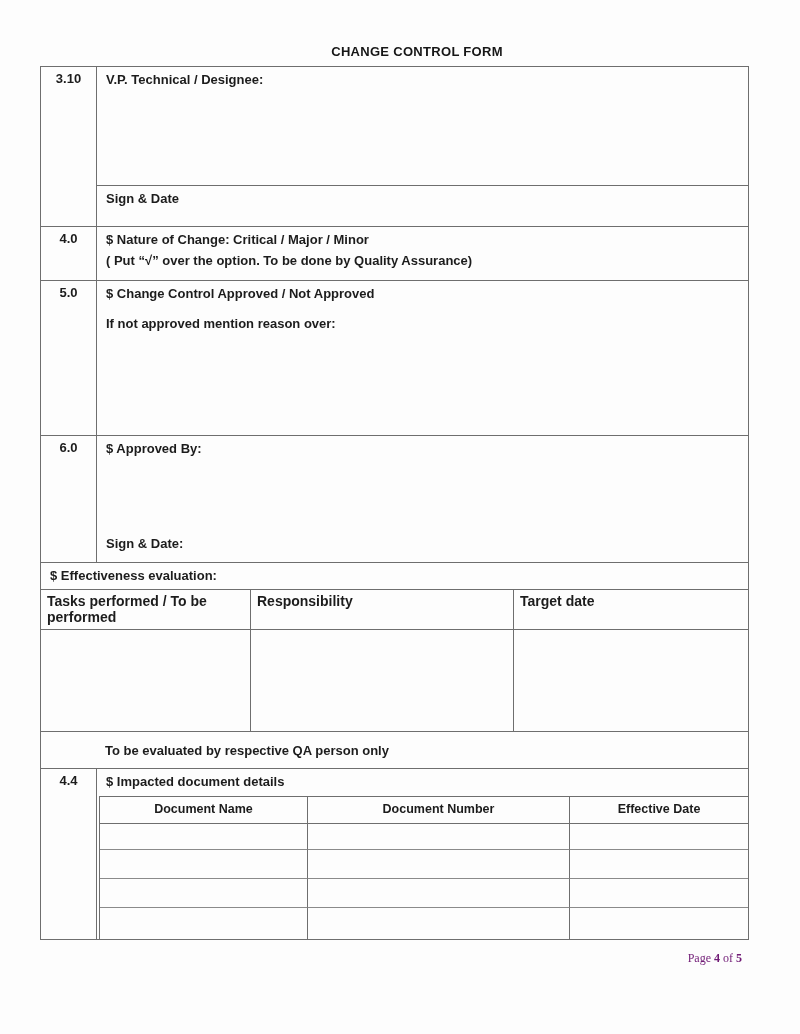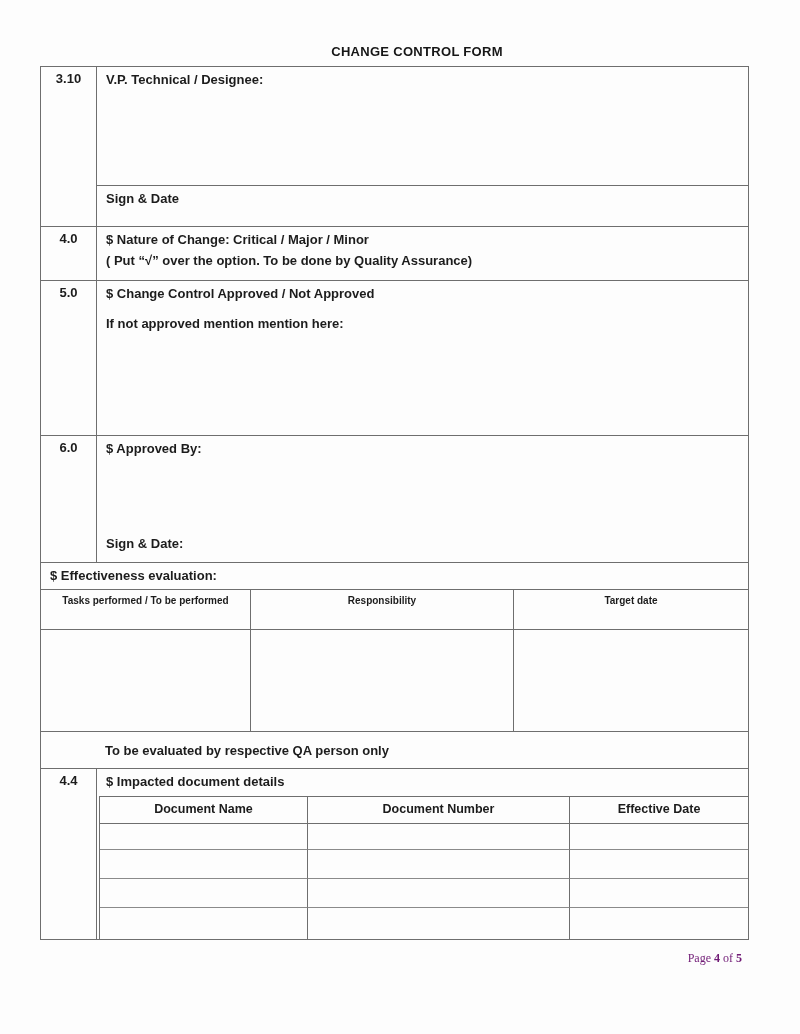--- a/index.html
+++ b/index.html
@@ -63,22 +63,21 @@
   .r70 .content-cell{ display:flex; flex-direction:column; }
   .r70 .cell-label{ height:26px; }
   .inner-table{
     display:grid;
     grid-template-columns:209px 263px 1fr;
     grid-template-rows:40px 1fr;
     border-top:1px solid var(--line);
     flex:1 1 auto;
   }
   .it-cell{
-    font-size:10px; font-weight:700;
-    text-align:center;
+    font-size:14px; font-weight:700;
     padding:3px 6px 0 6px;
     line-height:16px;
   }
   .it-cell.c2,.it-cell.c3{ border-left:1px solid var(--line); }
   .it-head{ border-bottom:1px solid var(--line); }
   
   .rqa{ height:37px; }
   .rqa .qa-cell{
     width:100%;
     font-size:13px; font-weight:700;
@@ -138,21 +137,21 @@
       <div class="content-cell">
         <div class="cell-label">$ Nature of Change: Critical / Major / Minor</div>
         <div class="cell-label">( Put “√” over the option. To be done by Quality Assurance)</div>
       </div>
     </div>
 
     <div class="row r50">
       <div class="num-cell">5.0</div>
       <div class="content-cell">
         <div class="cell-label">$ Change Control Approved / Not Approved</div>
-        <div class="cell-label line2">If not approved mention mention here:</div>
+        <div class="cell-label line2">If not approved mention reason over:</div>
       </div>
     </div>
 
     <div class="row r60">
       <div class="num-cell">6.0</div>
       <div class="content-cell">
         <div class="cell-label">$ Approved By:</div>
         <div class="cell-label sign">Sign &amp; Date:</div>
       </div>
     </div>

